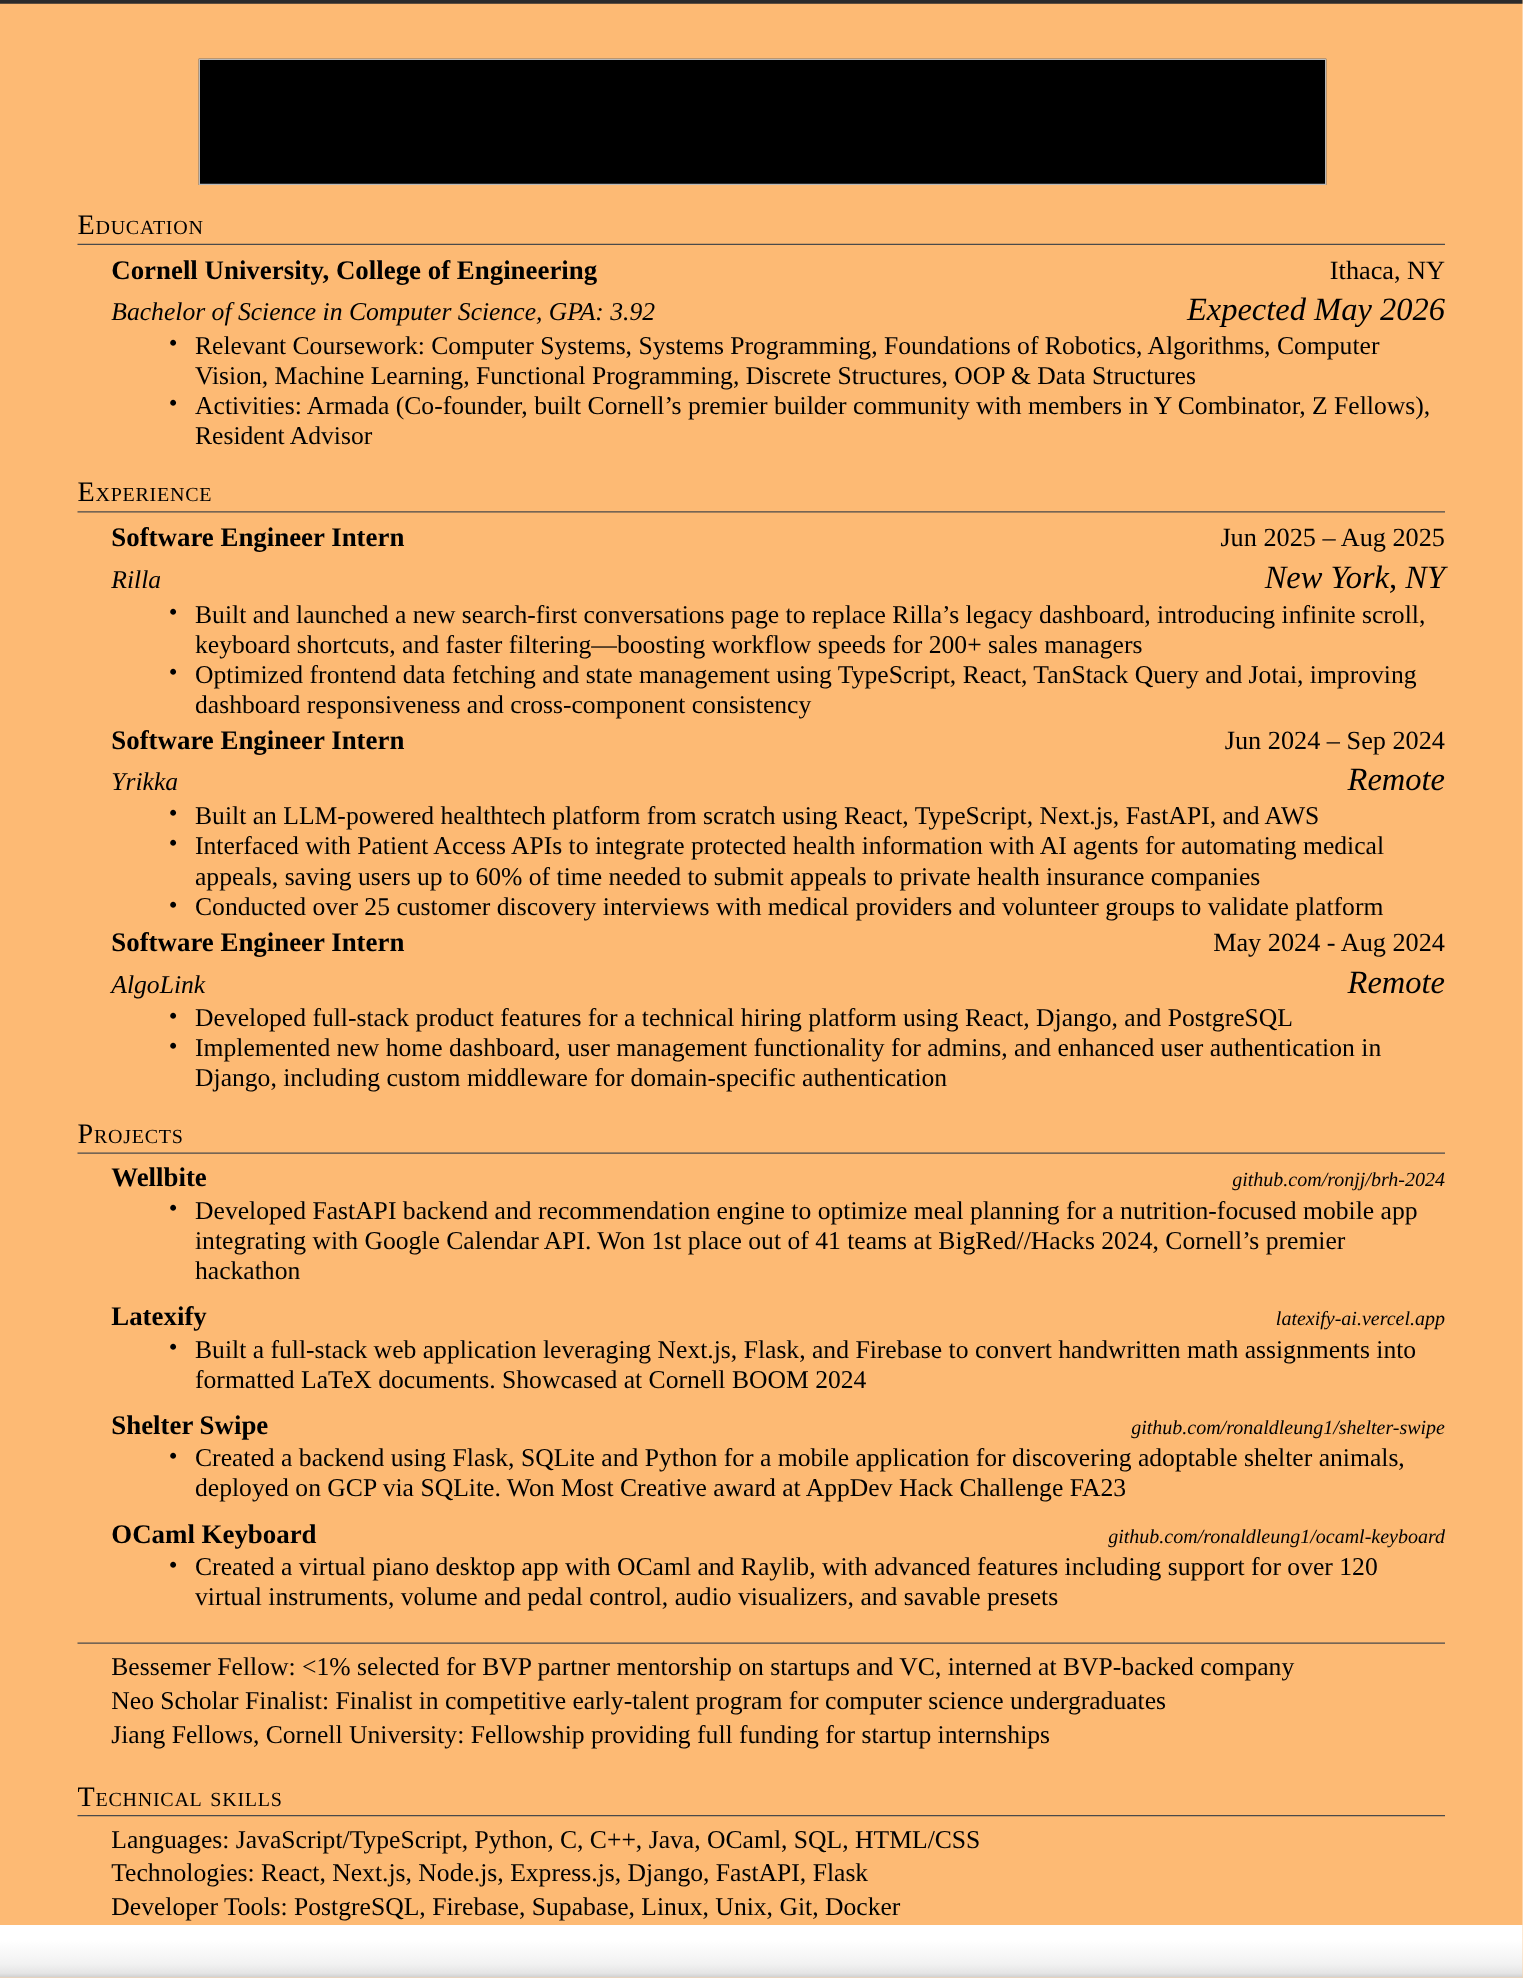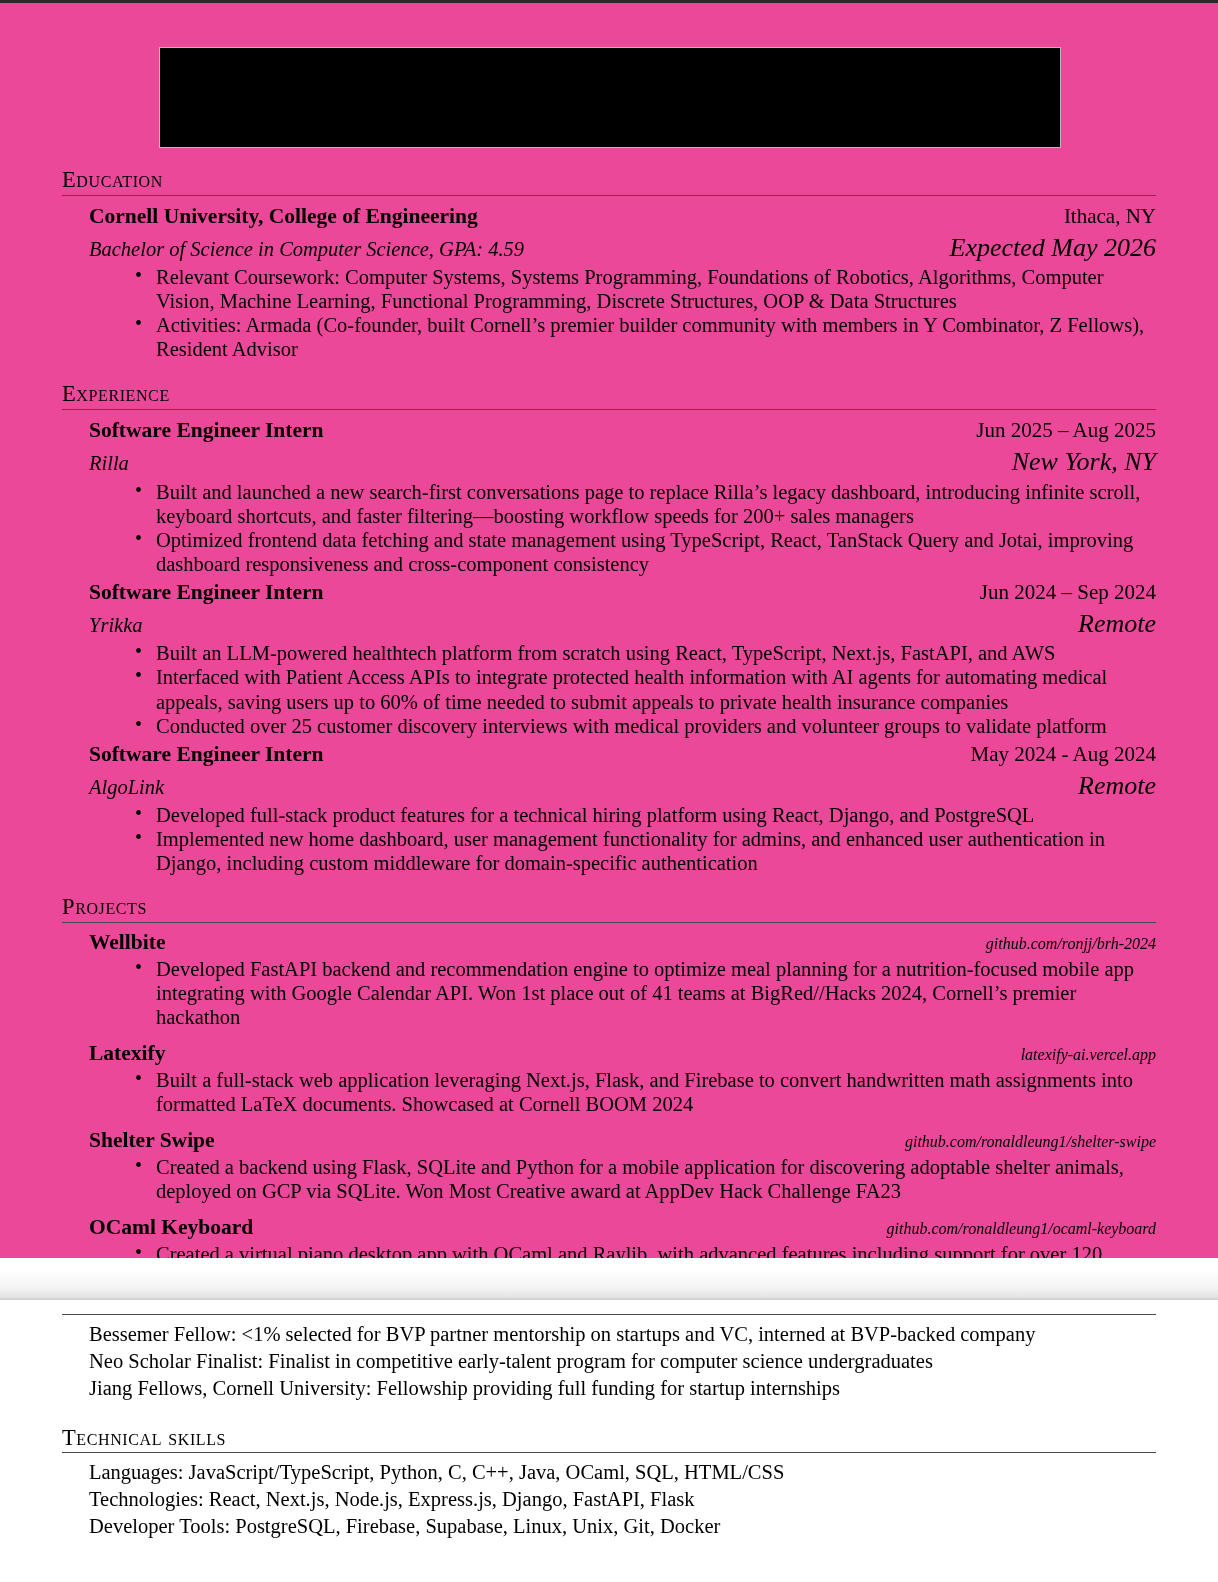--- a/index.html
+++ b/index.html
@@ -12,22 +12,22 @@
     height: 1582px;
     overflow: hidden;
     font-family: "Liberation Serif", "DejaVu Serif", serif;
     color: #000000;
   }
 
   
   #page {
     position: relative;
     width: 1218px;
-    height: 1300px;
-    background: #ec4899;
+    height: 1582px;
+    background: #fdba74;
     box-sizing: border-box;
   }
   #top-rule {
     position: absolute;
     top: 0; left: 0;
     width: 1218px;
     height: 3px;
     background: #2b2b2b;
   }
   #bottom-edge {
@@ -169,21 +169,21 @@
     <div class="section">
       <div class="section-title">Education</div>
       <div class="section-rule"></div>
 
       <div class="entry first">
         <div class="row">
           <span class="ent-title">Cornell University, College of Engineering</span>
           <span class="ent-right">Ithaca, NY</span>
         </div>
         <div class="row">
-          <span class="ent-sub">Bachelor of Science in Computer Science, GPA: 4.59</span>
+          <span class="ent-sub">Bachelor of Science in Computer Science, GPA: 3.92</span>
           <span class="ent-sub-right">Expected May 2026</span>
         </div>
         <ul class="bullets">
           <li><span class="b">Relevant Coursework</span><span>: Computer Systems, Systems Programming, Foundations of Robotics, Algorithms, Computer Vision, Machine Learning, Functional Programming, Discrete Structures, OOP &amp; Data Structures</span></li>
           <li><span class="b">Activities</span><span>: Armada (Co-founder, built Cornell’s premier builder community with members in Y Combinator, Z Fellows), Resident Advisor</span></li>
         </ul>
       </div>
     </div>
 
     <div class="section sec-gap-exp">

